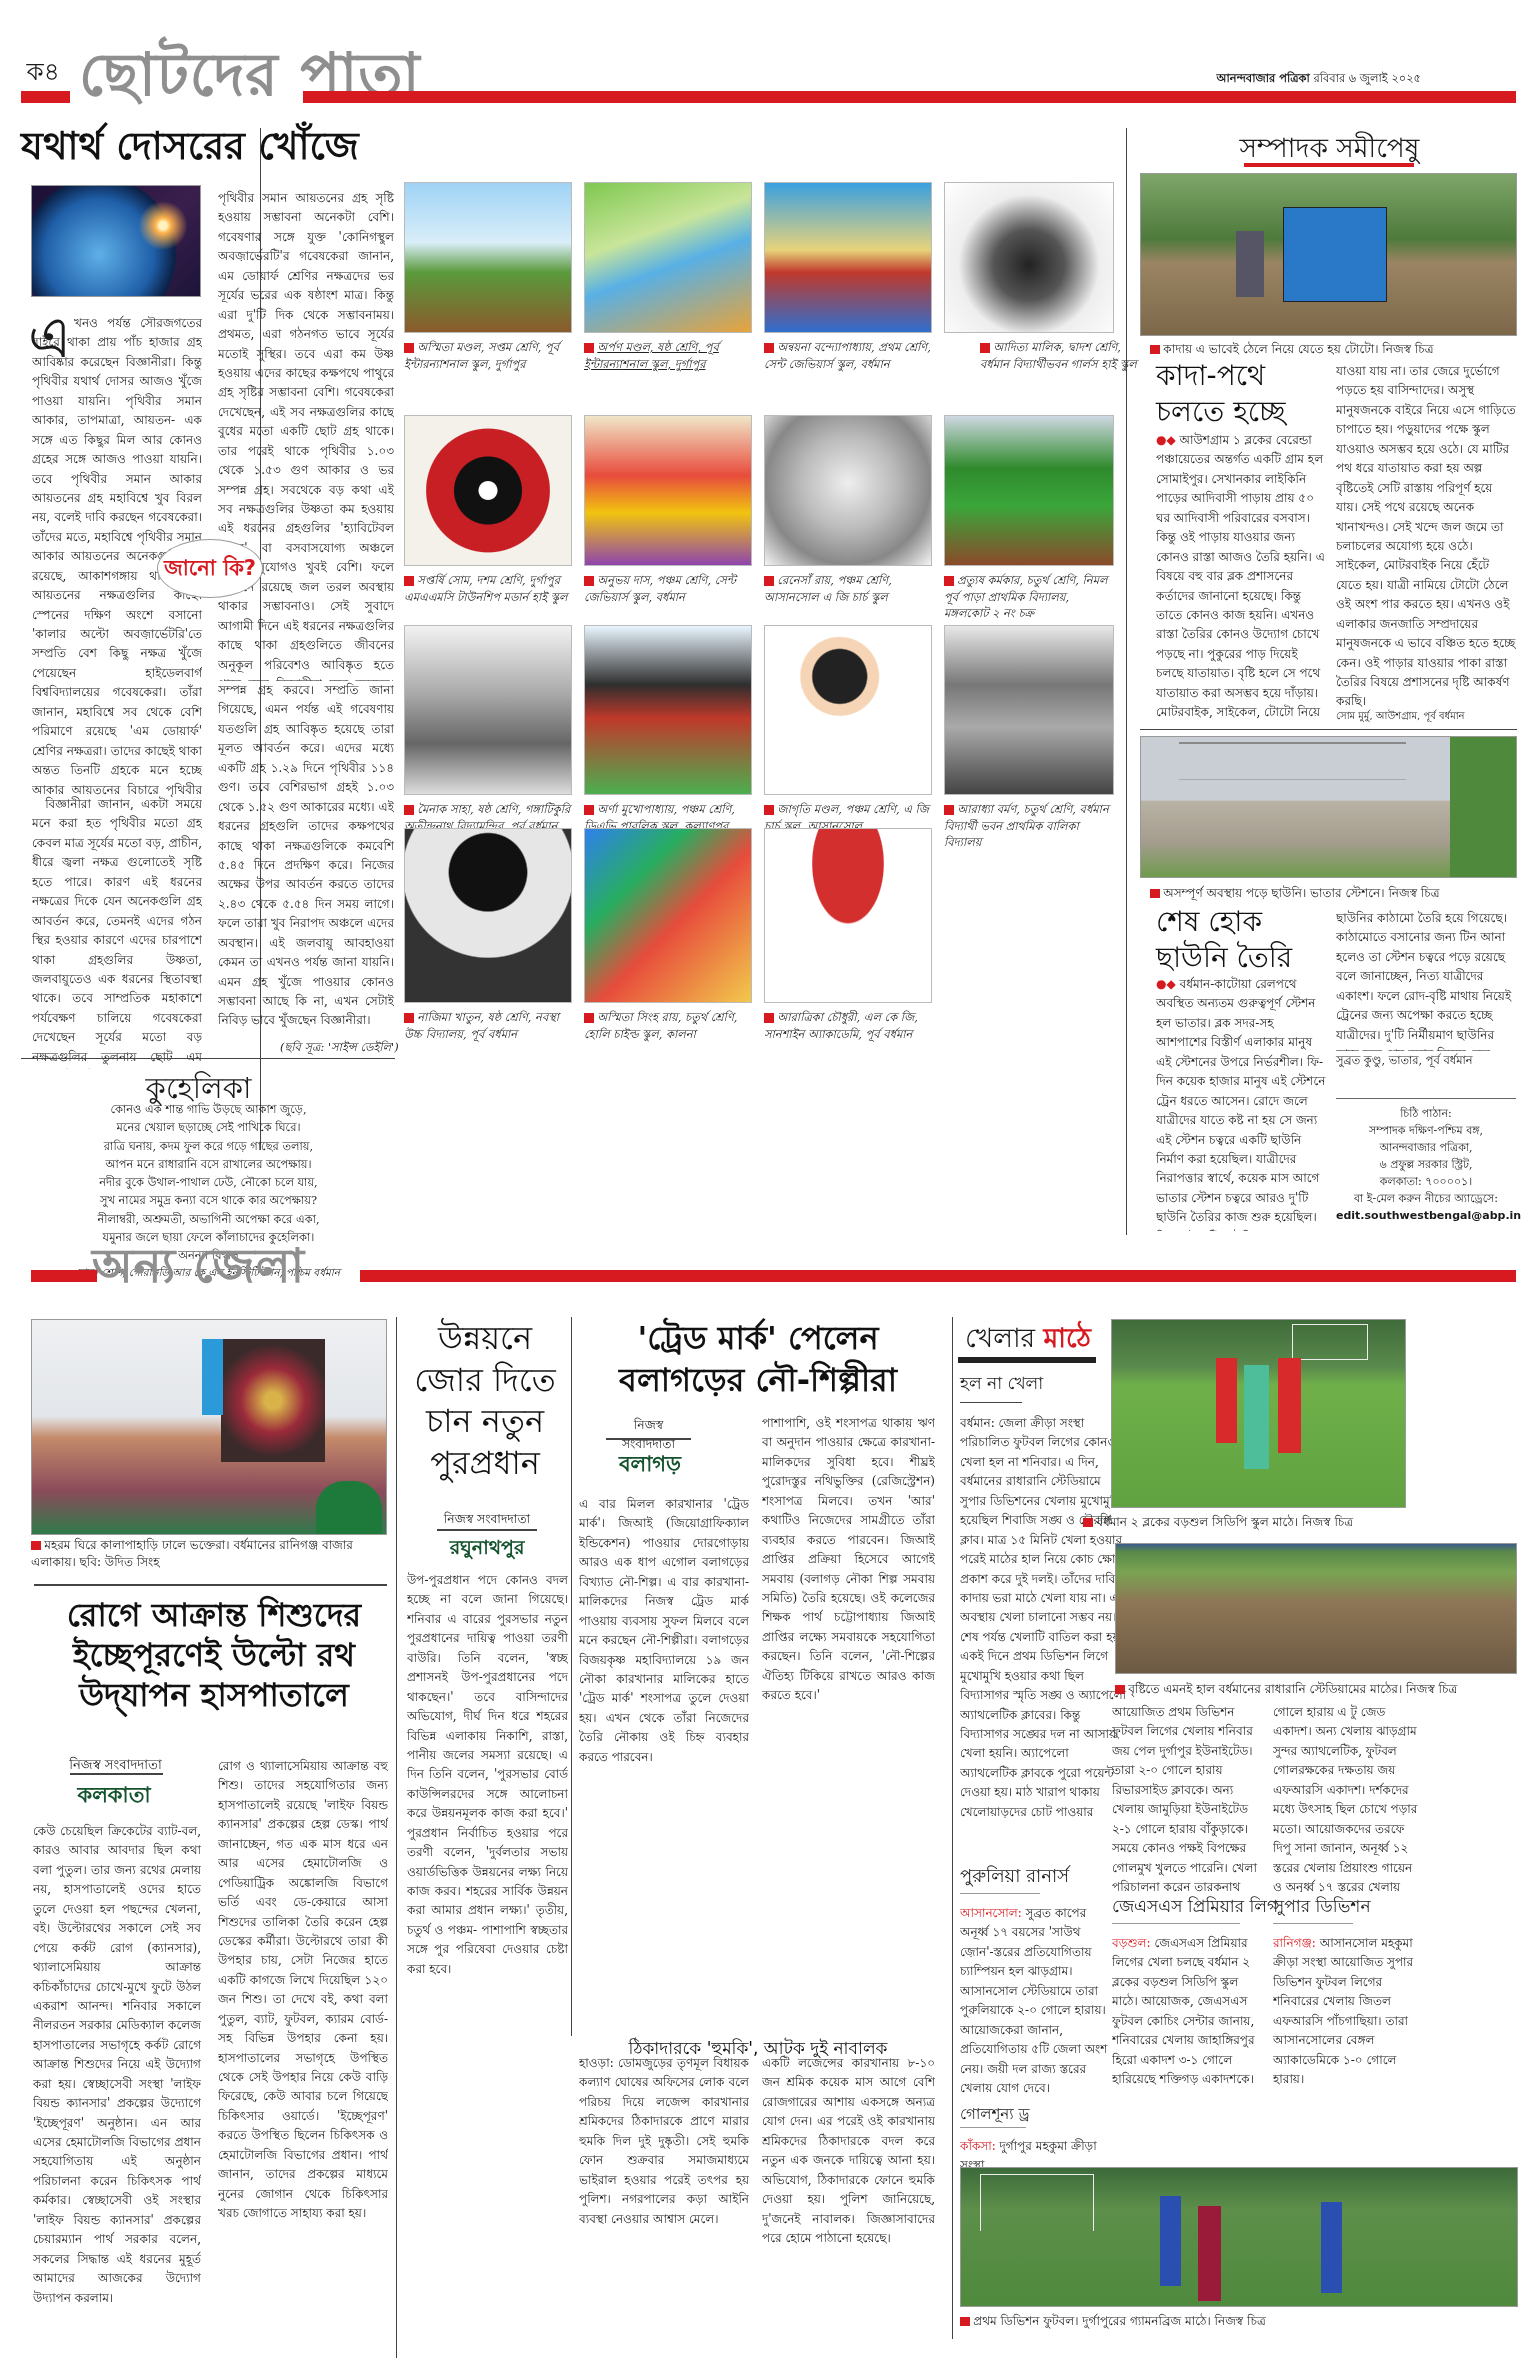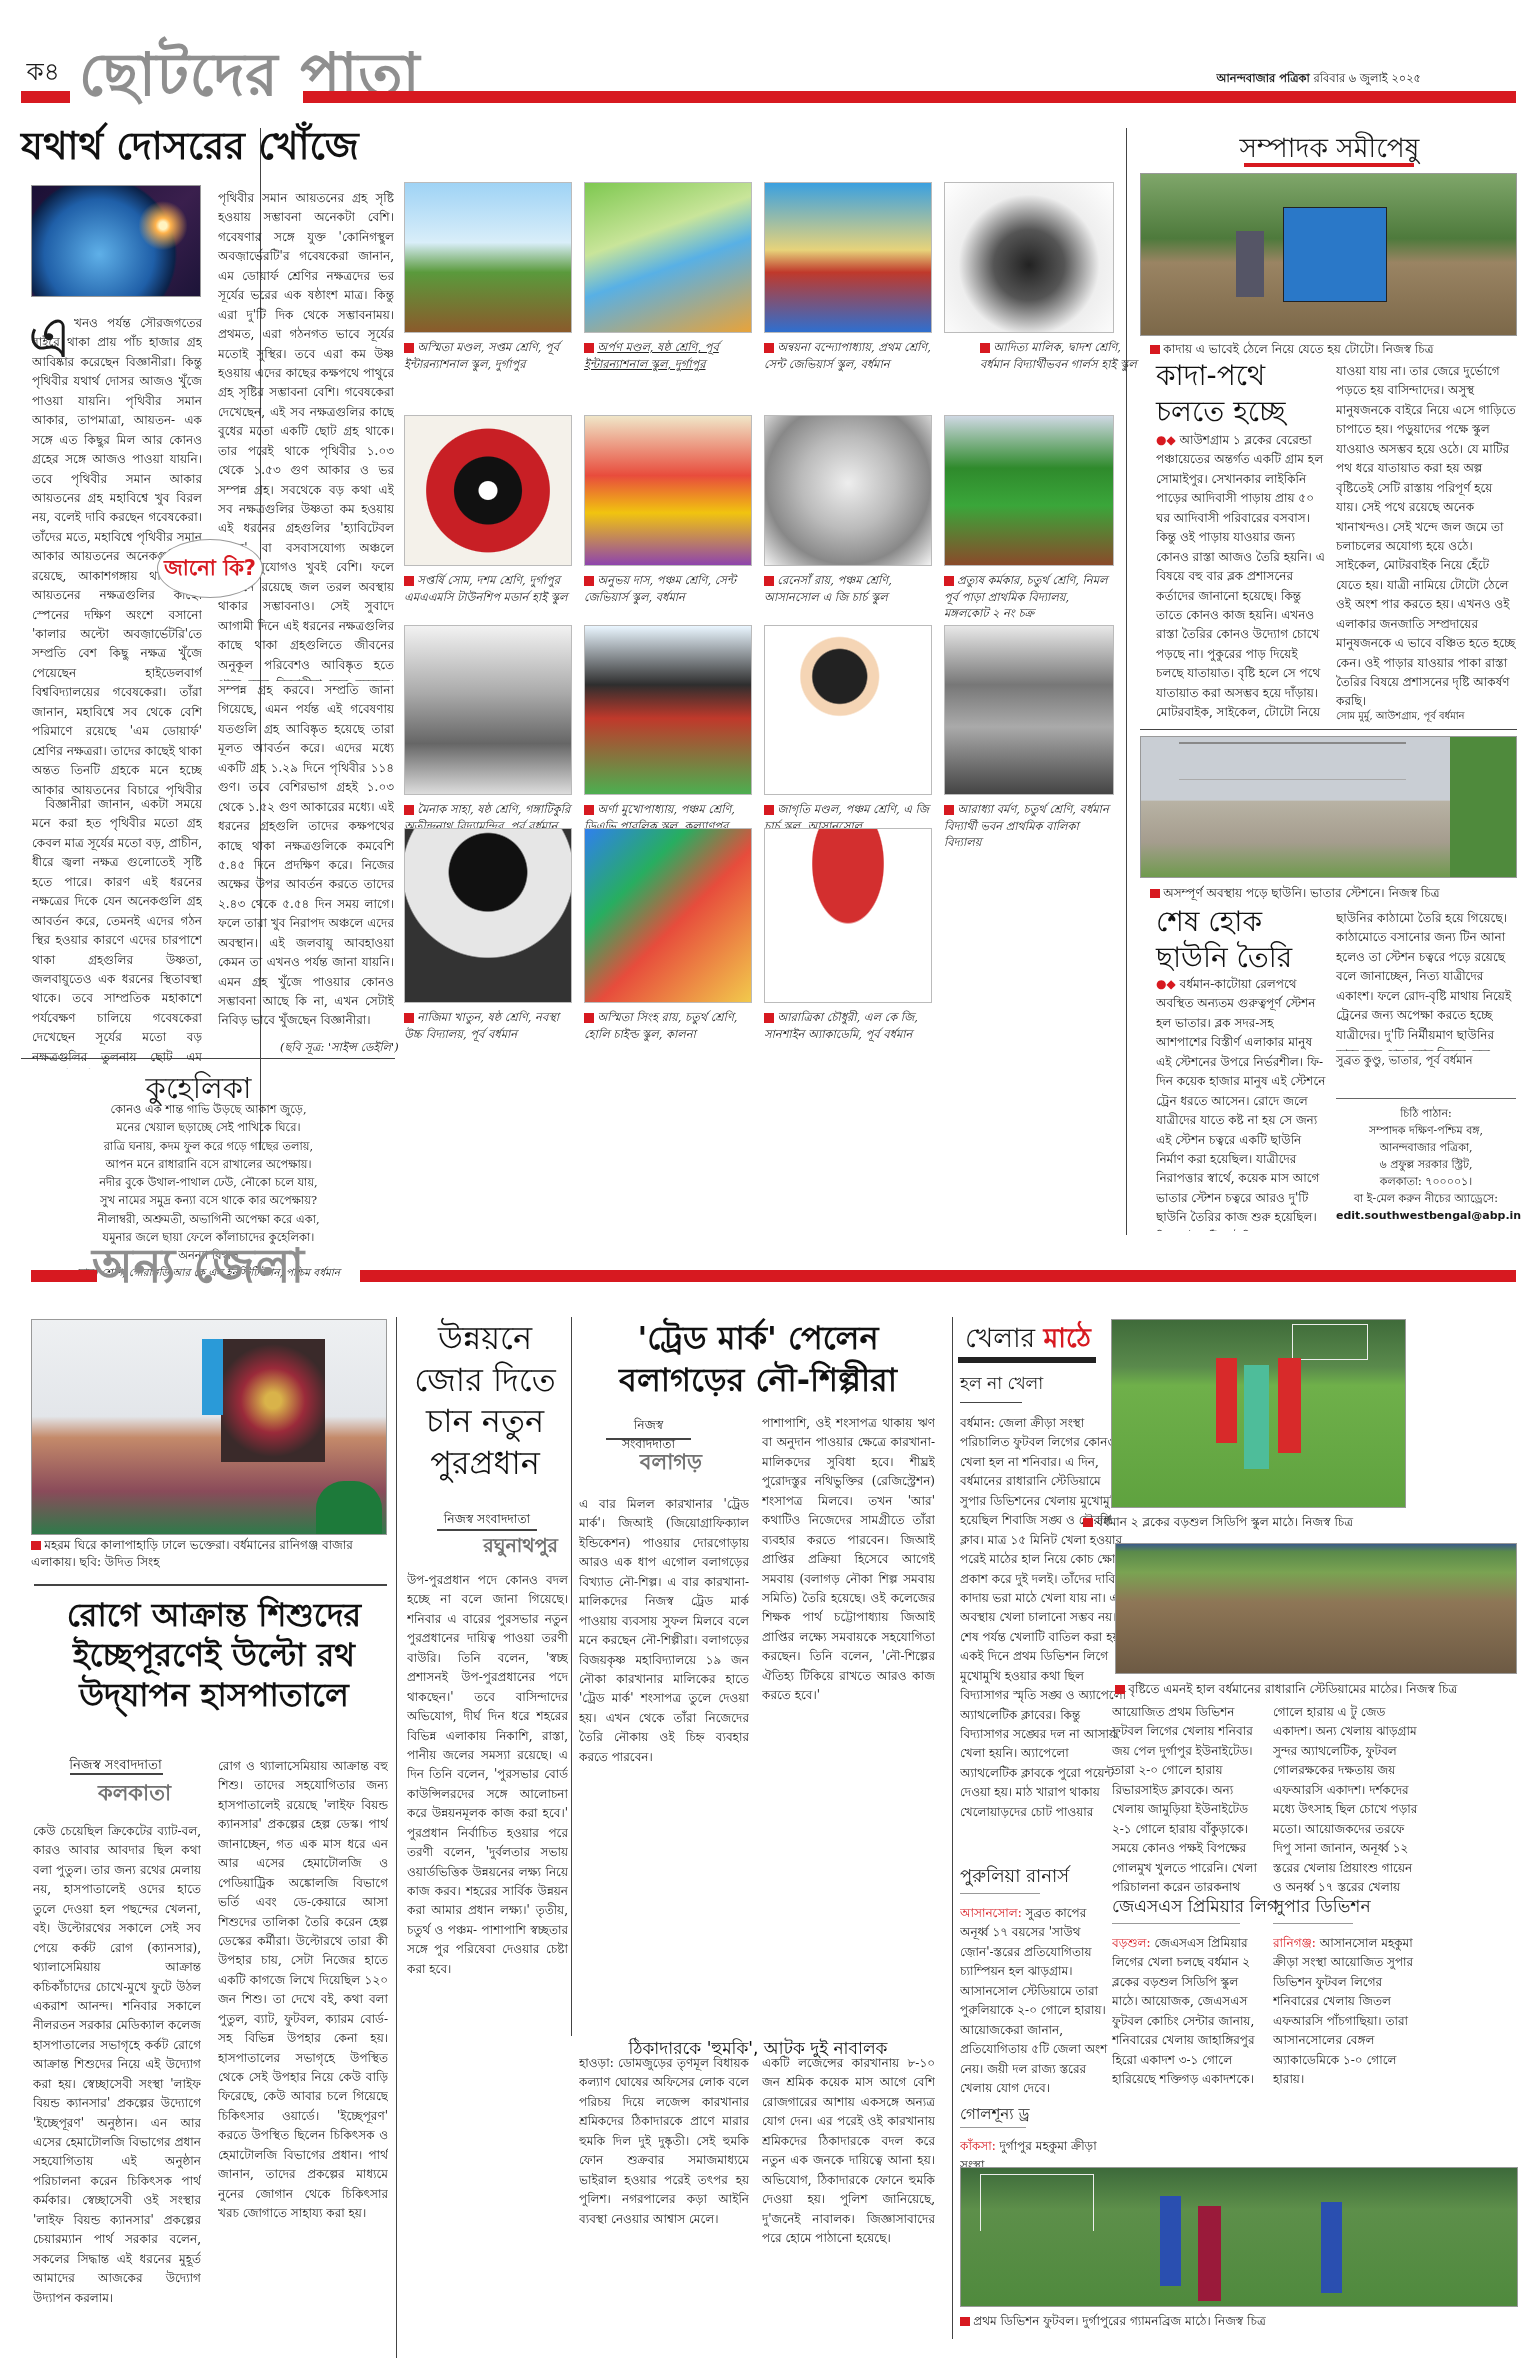--- a/index.html
+++ b/index.html
@@ -10,21 +10,21 @@
 .vline{position:absolute;width:0.9px;background:#444}
 .hline{position:absolute;height:0.9px;background:#444}
 .headline{position:absolute;font-family:"DejaVu Sans",sans-serif;font-weight:bold;color:#111;line-height:1.15}
 .body{position:absolute;font-size:12px;line-height:1.62;text-align:justify;color:#222}
 .caption{position:absolute;font-size:11.4px;line-height:1.45;color:#222;font-style:italic}
 .caption .sq,.cap2 .sq{display:inline-block;width:9.5px;height:9.5px;background:#d71920;margin-right:3.8px;vertical-align:middle}
 .cap2{position:absolute;font-size:12px;line-height:1.45;color:#222}
 .photo{position:absolute;border:0.9px solid #999;overflow:hidden}
 .art{position:absolute;border:0.9px solid #bbb;overflow:hidden}
 .byline{position:absolute;text-align:center;font-size:13.2px}
-.place{position:absolute;text-align:right;font-size:24.6px;font-weight:bold;color:#737373;font-family:Liberation Mono, monospace}
+.place{position:absolute;text-align:center;font-size:24.6px;font-weight:bold;color:#14532d;font-family:Liberation Sans, sans-serif}
 .subhead{position:absolute;font-family:"DejaVu Sans",sans-serif;font-size:23px;color:#222}
 .redword{color:#d71920}
 </style>
 </head>
 <body>
 
 <div class="abs" style="left:26.5px;top:53px;font-size:24.6px;font-family:'DejaVu Sans',sans-serif;">ক৪</div>
 <div class="redbar" style="left:21px;top:91px;width:49px;height:12.3px"></div>
 <div class="masthead" style="left:79px;top:45px;font-size:59px;line-height:1">ছোটদের পাতা</div>
 <div class="redbar" style="left:303px;top:91px;width:1213px;height:12.3px"></div>

